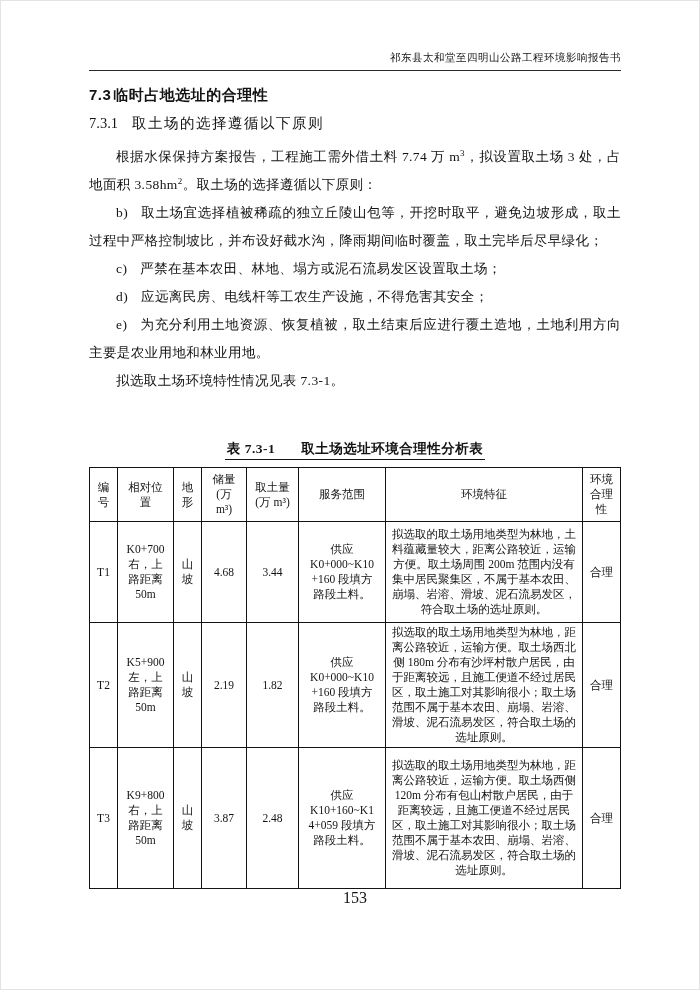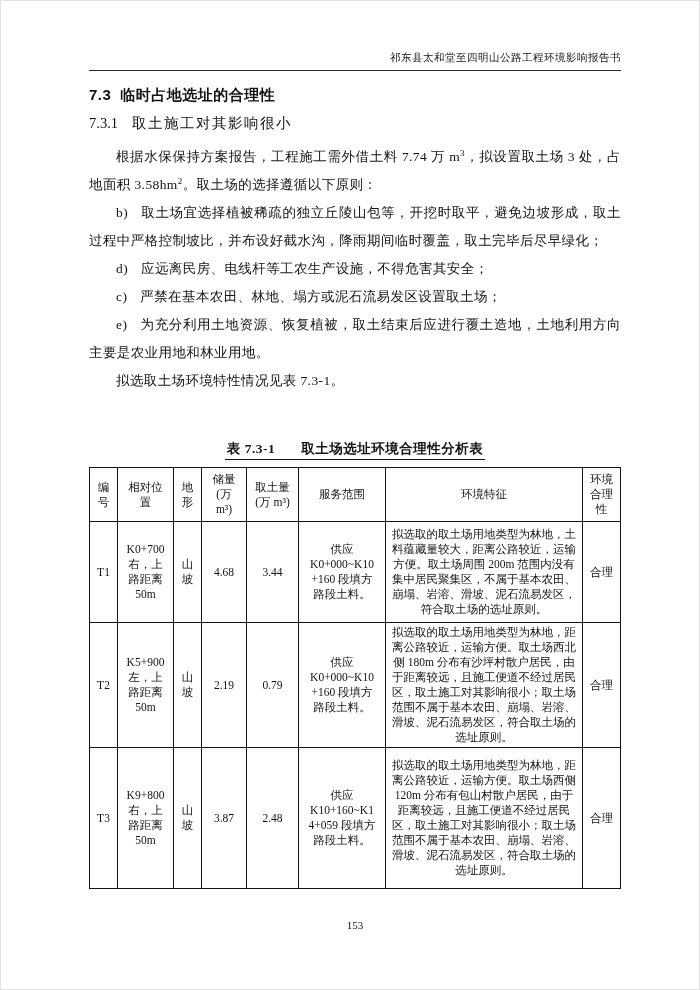--- a/index.html
+++ b/index.html
@@ -21,21 +21,21 @@
     padding-bottom:5px;
     border-bottom:1.6px solid #2a2a2a;
   }
   h1.sec{
     font-family:"Liberation Sans","DejaVu Sans",sans-serif;
     font-weight:bold;
     font-size:15px;
     letter-spacing:.5px;
     margin:15px 0 9px 0;
   }
-  h1.sec .num{margin-right:9px;text-align:right;}
+  h1.sec .num{margin-right:2px;text-align:right;}
   h2.subsec{
     font-weight:normal;
     font-size:14.5px;
     letter-spacing:1.5px;
     margin:6px 0 10px 0;
   }
   h2.subsec .num{margin-right:14px;letter-spacing:0;margin-top:6px;}
   p.para{
     margin:0;
     font-size:13.5px;
@@ -82,49 +82,48 @@
   table.env tbody tr.r2{height:121px;}
   table.env tbody tr.r3{height:141px;}
   td.pre{white-space:pre-line;}
   td.features{
     text-align:justify;
     text-align-last:center;
     padding:3px 5px;
   }
   .footer{
     text-align:center;
-    font-size:11px;
-    margin-top:30px;
+    font-size:16px;
   }
 </style>
 </head>
 <body>
 
 <div class="page">
 
   <div class="doc-header">
     <span>祁东县太和堂至四明山公路工程环境影响报告书</span>
   </div>
 
   <h1 class="sec">
     <span class="num">7.3</span><span>临时占地选址的合理性</span>
   </h1>
 
   <h2 class="subsec">
-    <span class="num">7.3.1</span><span>取土施工对其影响很小</span>
+    <span class="num">7.3.1</span><span>取土场的选择遵循以下原则</span>
   </h2>
 
   <p class="para"><span>根据水保保持方案报告，工程施工需外借土料 7.74 万 m</span><sup>3</sup><span>，拟设置取土场 3 处，占地面积 3.58hm</span><sup>2</sup><span>。取土场的选择遵循以下原则：</span></p>
 
 
   <p class="para"><span class="marker">b)</span><span>取土场宜选择植被稀疏的独立丘陵山包等，开挖时取平，避免边坡形成，取土过程中严格控制坡比，并布设好截水沟，降雨期间临时覆盖，取土完毕后尽早绿化；</span></p>
 
+  <p class="para"><span class="marker">c)</span><span>严禁在基本农田、林地、塌方或泥石流易发区设置取土场；</span></p>
+
   <p class="para"><span class="marker">d)</span><span>应远离民房、电线杆等工农生产设施，不得危害其安全；</span></p>
-
-  <p class="para"><span class="marker">c)</span><span>严禁在基本农田、林地、塌方或泥石流易发区设置取土场；</span></p>
 
   <p class="para"><span class="marker">e)</span><span>为充分利用土地资源、恢复植被，取土结束后应进行覆土造地，土地利用方向主要是农业用地和林业用地。</span></p>
 
   <p class="para">拟选取土场环境特性情况见表 7.3-1。</p>
 
   <div class="table-title">
     <span class="tt"><span>表 7.3-1</span><span class="tt-gap"></span><span>取土场选址环境合理性分析表</span></span>
   </div>
 
   <table class="env">
@@ -178,21 +177,21 @@
       </tr>
       <tr class="r2">
         <td>T2</td>
         <td class="pre">K5+900
 左，上
 路距离
 50m</td>
         <td class="pre">山
 坡</td>
         <td>2.19</td>
-        <td>0.79</td>
+        <td>1.82</td>
         <td class="pre">供应
 K0+000~K10
 +160 段填方
 路段土料。</td>
         <td class="features">拟选取的取土场用地类型为林地，距离公路较近，运输方便。取土场西北侧 180m 分布有沙坪村散户居民，由于距离较远，且施工便道不经过居民区，取土施工对其影响很小；取土场范围不属于基本农田、崩塌、岩溶、滑坡、泥石流易发区，符合取土场的选址原则。</td>
         <td>合理</td>
       </tr>
       <tr class="r3">
         <td>T3</td>
         <td class="pre">K9+800

